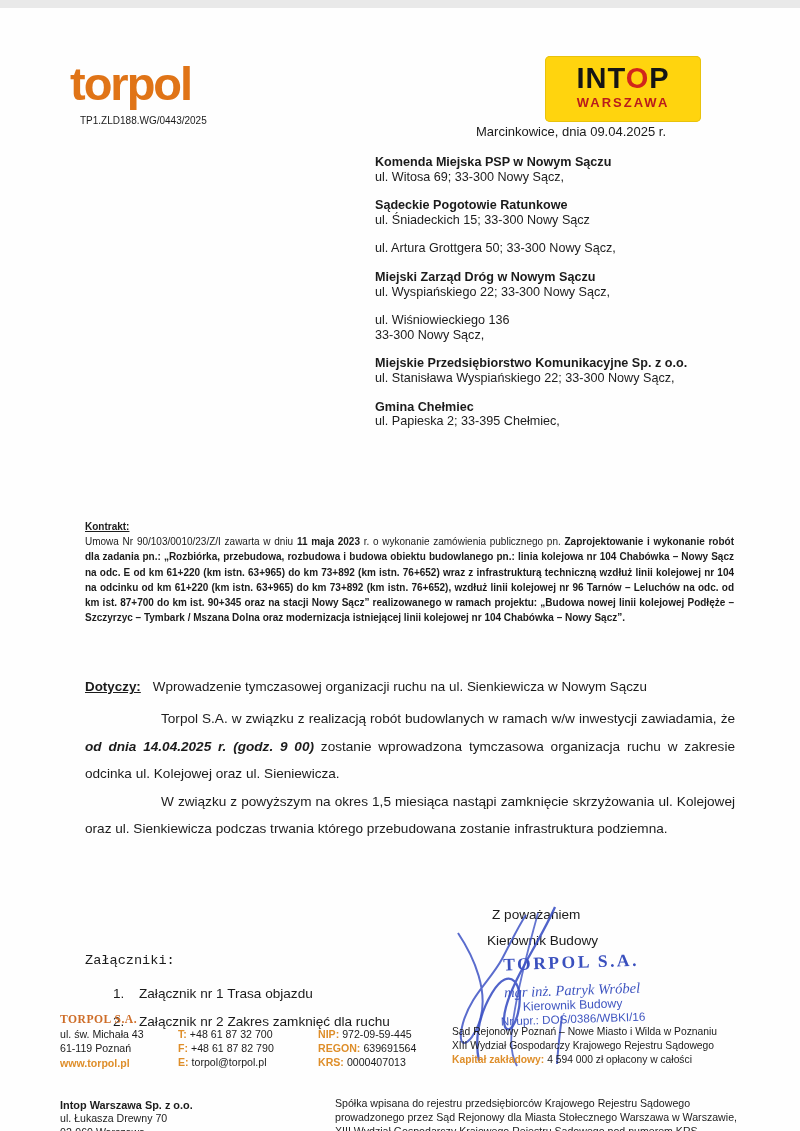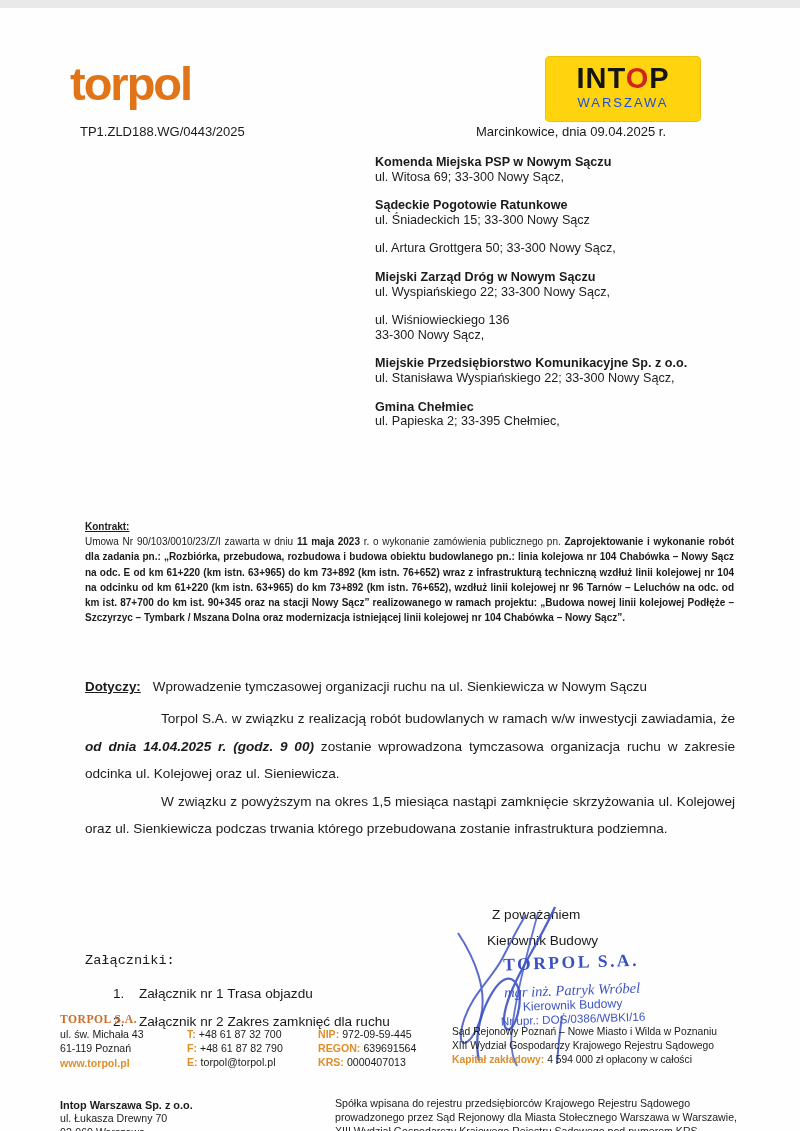--- a/index.html
+++ b/index.html
@@ -9,28 +9,28 @@
     font-family:"Liberation Sans",sans-serif;color:#1b1b1b;
   }
   .abs{position:absolute;}
   :empty.hide-when-empty{display:none;}
 
   
   .torpol-logo{
     left:70px;top:48px;font-size:47px;font-weight:800;letter-spacing:-2px;
     color:#E07417;font-family:"Liberation Sans",sans-serif;
   }
-  .ref-number{left:80px;top:116px;font-size:13px;}
+  .ref-number{left:80px;top:107px;font-size:10px;}
   .intop-box{
     left:545px;top:48px;width:156px;height:66px;background:#FFD40E;
     border-radius:5px;text-align:center;box-shadow:0 0 0 1px #e8c20c inset;
   }
   .intop-top{font-size:29px;font-weight:900;letter-spacing:1px;line-height:34px;margin-top:5px;color:#151515;}
   .intop-o{color:#D1251B;}
-  .intop-bottom{font-size:13px;font-weight:400;letter-spacing:2px;color:#1d4ed8;line-height:15px;}
+  .intop-bottom{font-size:13px;font-weight:700;letter-spacing:2px;color:#b91c1c;line-height:15px;}
   .date-line{left:476px;top:116px;width:256px;font-size:13px;text-align:left;}
 
   
   .recipients{left:375px;top:147px;width:360px;font-size:12.6px;line-height:14.6px;}
   .recipient{margin-bottom:14px;}
   .r-name{font-weight:bold;}
 
   
   .kontrakt{left:85px;top:511px;width:649px;font-size:10px;line-height:15.2px;text-align:justify;}
   .kontrakt-heading{font-weight:bold;text-decoration:underline;}
@@ -62,21 +62,21 @@
   .attachments{left:85px;top:945px;font-size:13.6px;}
   .attachments-heading{margin-bottom:12px;font-family:Liberation Mono, monospace;}
   .att-item{display:flex;margin-left:28px;line-height:28px;}
   .att-no{width:26px;}
 
   
   .ft{font-size:10.6px;line-height:14.2px;}
   .ft-col1{left:60px;top:1005px;width:128px;}
   .ft-company{font-family:"Liberation Serif",serif;font-weight:bold;font-size:11.6px;color:#CE6D28;letter-spacing:.5px;}
   .ft-orange{color:#DE8E2A;font-weight:bold;}
-  .ft-col2{left:187px;top:1019px;width:125px;}
+  .ft-col2{left:178px;top:1019px;width:125px;}
   .ft-col3{left:318px;top:1019px;width:128px;}
   .ft-col4{left:452px;top:1017px;width:282px;font-size:10.3px;line-height:14.2px;}
   .ft-row .lbl{color:#DE8E2A;font-weight:bold;margin-right:3px;}
 
   
   .fi{font-size:10.6px;line-height:13.4px;}
   .fi-col1{left:60px;top:1091px;width:138px;}
   .fi-company{font-weight:bold;font-size:10.9px;}
   .fi-col2{left:200px;top:1091px;width:132px;}
   .fi-col3{left:335px;top:1089px;width:402px;line-height:13.8px;}

